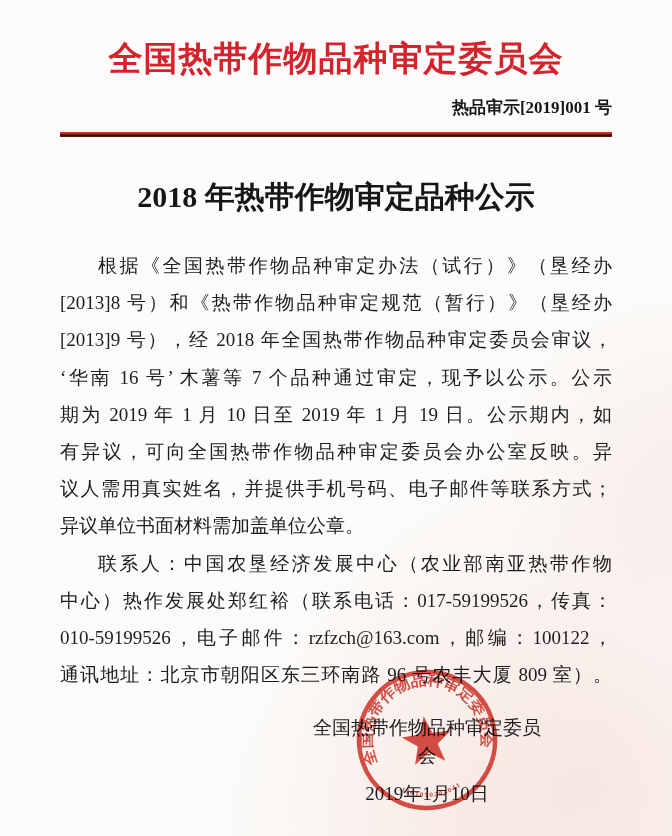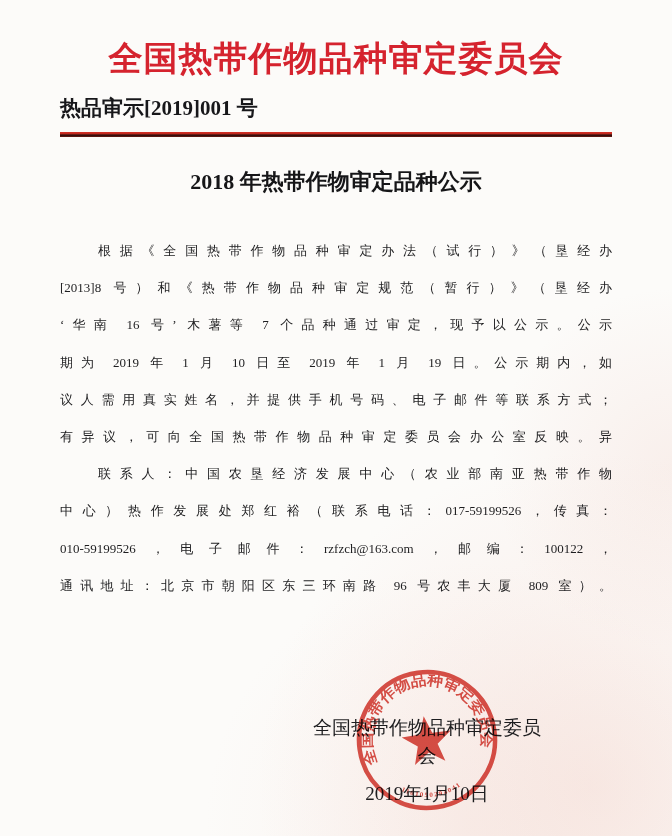--- a/index.html
+++ b/index.html
@@ -24,42 +24,42 @@
     text-align: center;
     font-size: 34px;
     font-weight: bold;
     color: #d5232e;
     line-height: 42px;
     letter-spacing: 1px;
     white-space: nowrap;
   }
   .doc-number {
     margin-top: 16px;
-    text-align: left;
-    font-size: 21px;
+    text-align: right;
+    font-size: 17px;
     font-weight: bold;
     line-height: 24px;
     color: #17171a;
   }
   .red-rule {
     margin-top: 12px;
     height: 5px;
     background: linear-gradient(180deg, #d63127 0%, #c02920 32%, #471410 58%, #2a0c09 78%, #7e201a 100%);
   }
   .doc-title {
-    margin-top: 29px;
+    margin-top: 44px;
     text-align: center;
-    font-size: 22px;
+    font-size: 30px;
     font-weight: bold;
     line-height: 32px;
     color: #161618;
   }
   .body-text {
     margin-top: 34px;
-    font-size: 13px;
+    font-size: 19px;
     line-height: 37.2px;
   }
   .bline {
     white-space: nowrap;
     text-align: justify;
     text-justify: inter-character;
     text-align-last: justify;
   }
   .bline.nojust {
     text-align: left;
@@ -100,24 +100,26 @@
 
     <div class="doc-number">热品审示[2019]001 号</div>
 
     <div class="red-rule"></div>
 
     <div class="doc-title">2018 年热带作物审定品种公示</div>
 
     <div class="body-text">
       <div class="bline indent">根据《全国热带作物品种审定办法（试行）》（垦经办</div>
       <div class="bline">[2013]8 号）和《热带作物品种审定规范（暂行）》（垦经办</div>
+      <div class="bline">[2013]9 号），经 2018 年全国热带作物品种审定委员会审议，</div>
       <div class="bline">‘华南 16 号’ 木薯等 7 个品种通过审定，现予以公示。公示</div>
       <div class="bline">期为 2019 年 1 月 10 日至 2019 年 1 月 19 日。公示期内，如</div>
+      <div class="bline">有异议，可向全国热带作物品种审定委员会办公室反映。异</div>
       <div class="bline">议人需用真实姓名，并提供手机号码、电子邮件等联系方式；</div>
-      <div class="bline">有异议，可向全国热带作物品种审定委员会办公室反映。异</div>
+      <div class="bline nojust">异议单位书面材料需加盖单位公章。</div>
       <div class="bline indent">联系人：中国农垦经济发展中心（农业部南亚热带作物</div>
       <div class="bline">中心）热作发展处郑红裕（联系电话：017-59199526，传真：</div>
       <div class="bline">010-59199526，电子邮件：rzfzch@163.com，邮编：100122，</div>
       <div class="bline">通讯地址：北京市朝阳区东三环南路 96 号农丰大厦 809 室）。</div>
     </div>
   </div>
 
   <div class="signature">
     <div class="org">全国热带作物品种审定委员会</div>
     <div class="date">2019年1月10日</div>

